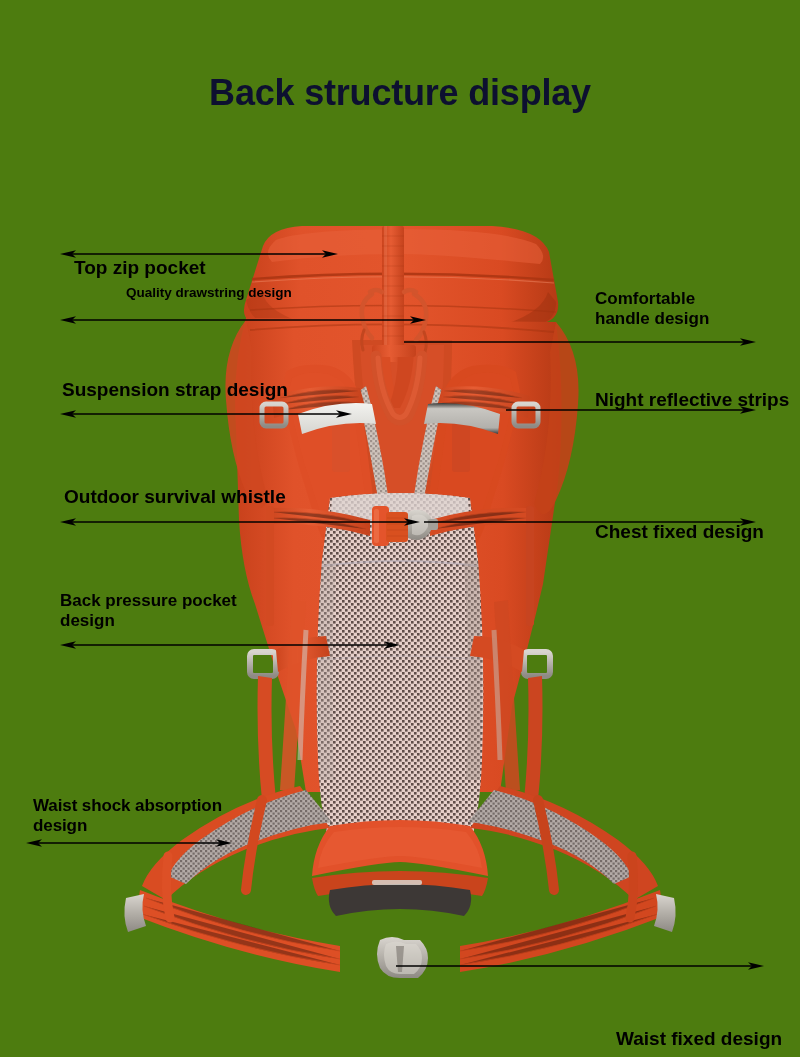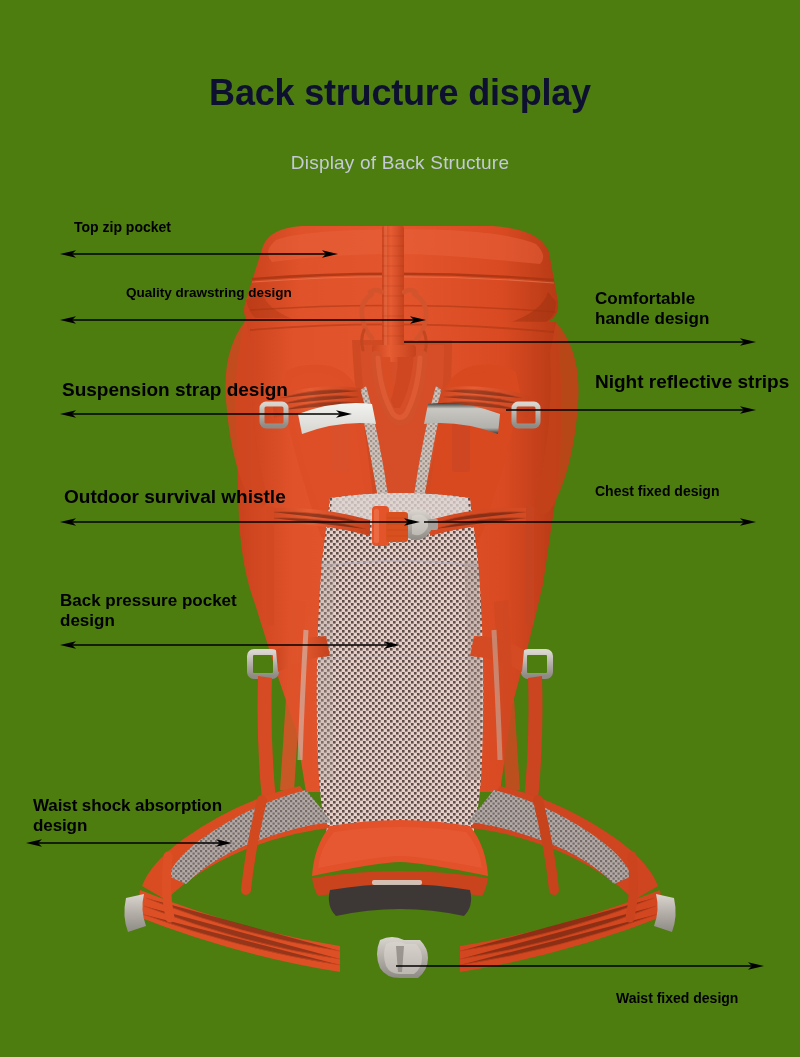--- a/index.html
+++ b/index.html
@@ -21,39 +21,38 @@
   .subtitle{
     position:absolute;left:0;top:152px;width:800px;text-align:center;
     font-size:19px;font-weight:normal;color:#c3cbd6;letter-spacing:.2px;
   }
 
   
   .lbl{position:absolute;color:#000;font-weight:bold;line-height:1.18;white-space:pre-line;}
   .lbl.l{text-align:left;}
   .s13{font-size:13.5px;}
   .s14{font-size:19px;}
-  .s15{font-size:14px;}
+  .s15{font-size:19px;margin-top:38px;}
   .s17{font-size:17px;}
   .s11{font-size:17px;letter-spacing:-.1px;}
 
   
   .arrow{position:absolute;height:12px;}
   .arrow svg{display:block;overflow:visible;}
 
   
   .pack{position:absolute;left:0;top:0;width:800px;height:1057px;}
   .pack svg{display:block;}
 </style>
 </head>
 <body>
 
 <div id="page">
 
   <div class="title">Back structure display</div>
-  <div class="subtitle">Display of Back Structure</div>
 
   <div class="pack">
   <svg width="800" height="1057" viewBox="0 0 800 1057" xmlns="http://www.w3.org/2000/svg">
     <defs>
       <linearGradient id="gOr" x1="0" y1="0" x2="1" y2="0">
         <stop offset="0" stop-color="#c8411b"></stop>
         <stop offset="0.18" stop-color="#e0522a"></stop>
         <stop offset="0.5" stop-color="#e3552c"></stop>
         <stop offset="0.82" stop-color="#d94a22"></stop>
         <stop offset="1" stop-color="#b63a15"></stop>
@@ -380,21 +379,21 @@
 
   <div class="lbl l s17" style="left:595px;top:289px;">Comfortable
 handle design</div>
   <div class="arrow" style="left:404px;top:336px;width:352px;">
     <svg width="352" height="12" viewBox="0 0 352 12">
       <line x1="0" y1="6" x2="340" y2="6" stroke="#000" stroke-width="1.4"></line>
       <path d="M352,6 L336,2.2 L340,6 L336,9.8 Z" fill="#000"></path>
     </svg>
   </div>
 
-  <div class="lbl l s14" style="left:595px;top:371px;">Night reflective strips</div>
+  <div class="lbl l s14" style="left:595px;top:389px;">Night reflective strips</div>
   <div class="arrow" style="left:506px;top:404px;width:250px;">
     <svg width="250" height="12" viewBox="0 0 250 12">
       <line x1="0" y1="6" x2="238" y2="6" stroke="#000" stroke-width="1.4"></line>
       <path d="M250,6 L234,2.2 L238,6 L234,9.8 Z" fill="#000"></path>
     </svg>
   </div>
 
   <div class="lbl l s15" style="left:595px;top:483px;">Chest fixed design</div>
   <div class="arrow" style="left:424px;top:516px;width:332px;">
     <svg width="332" height="12" viewBox="0 0 332 12">

